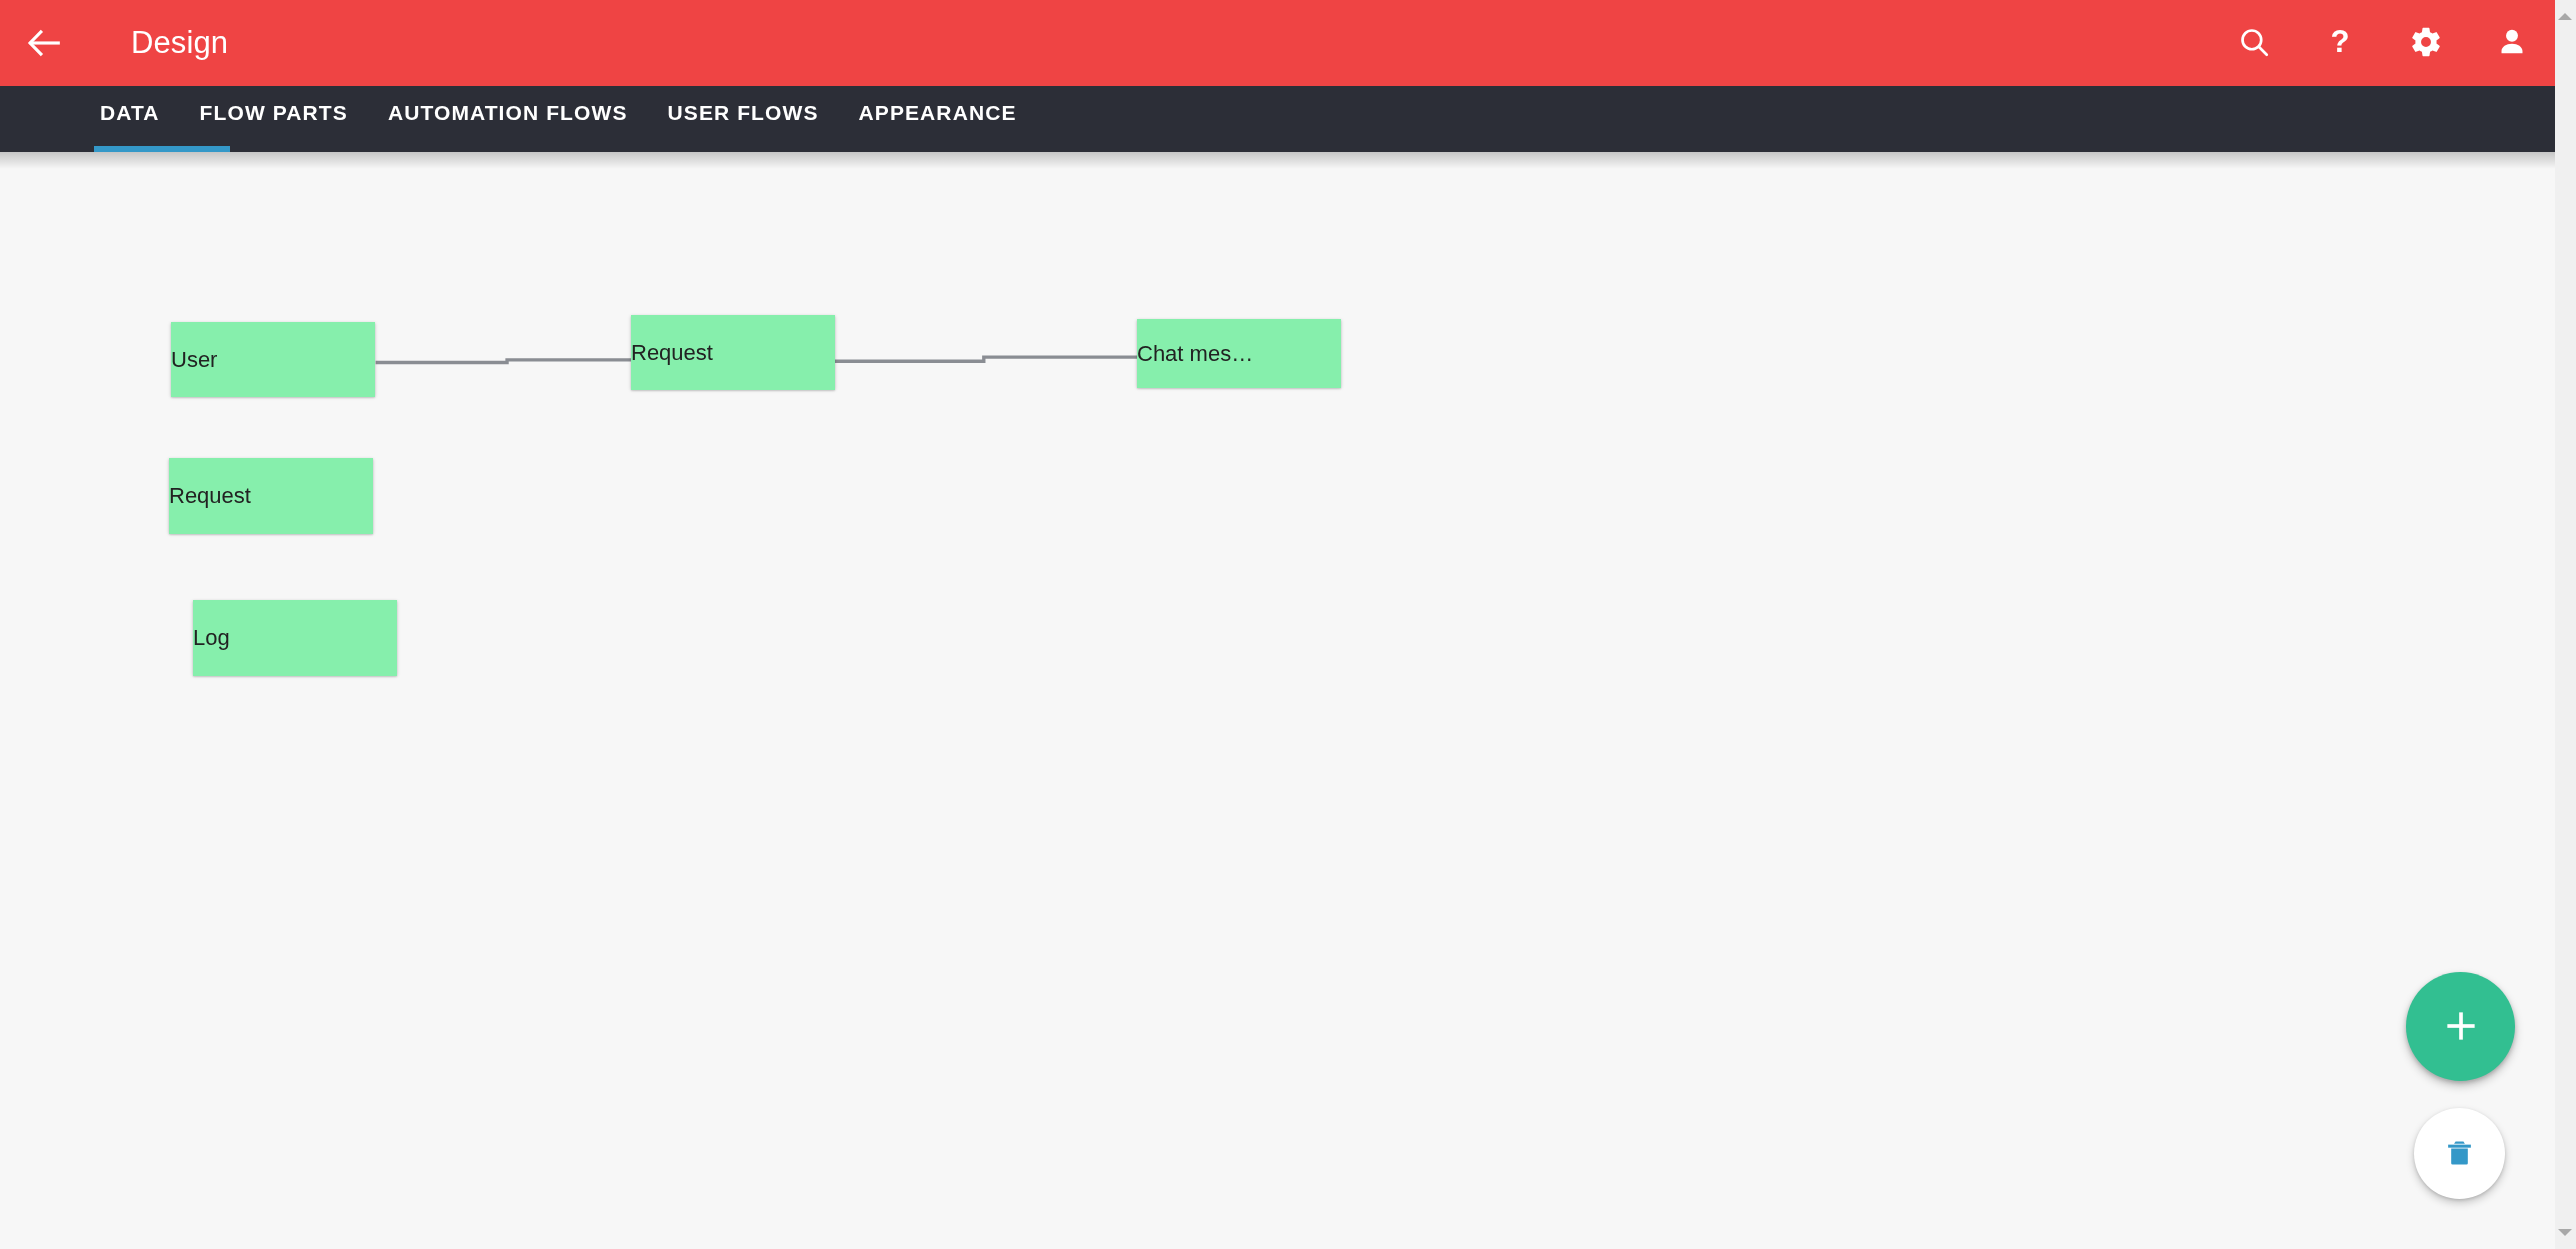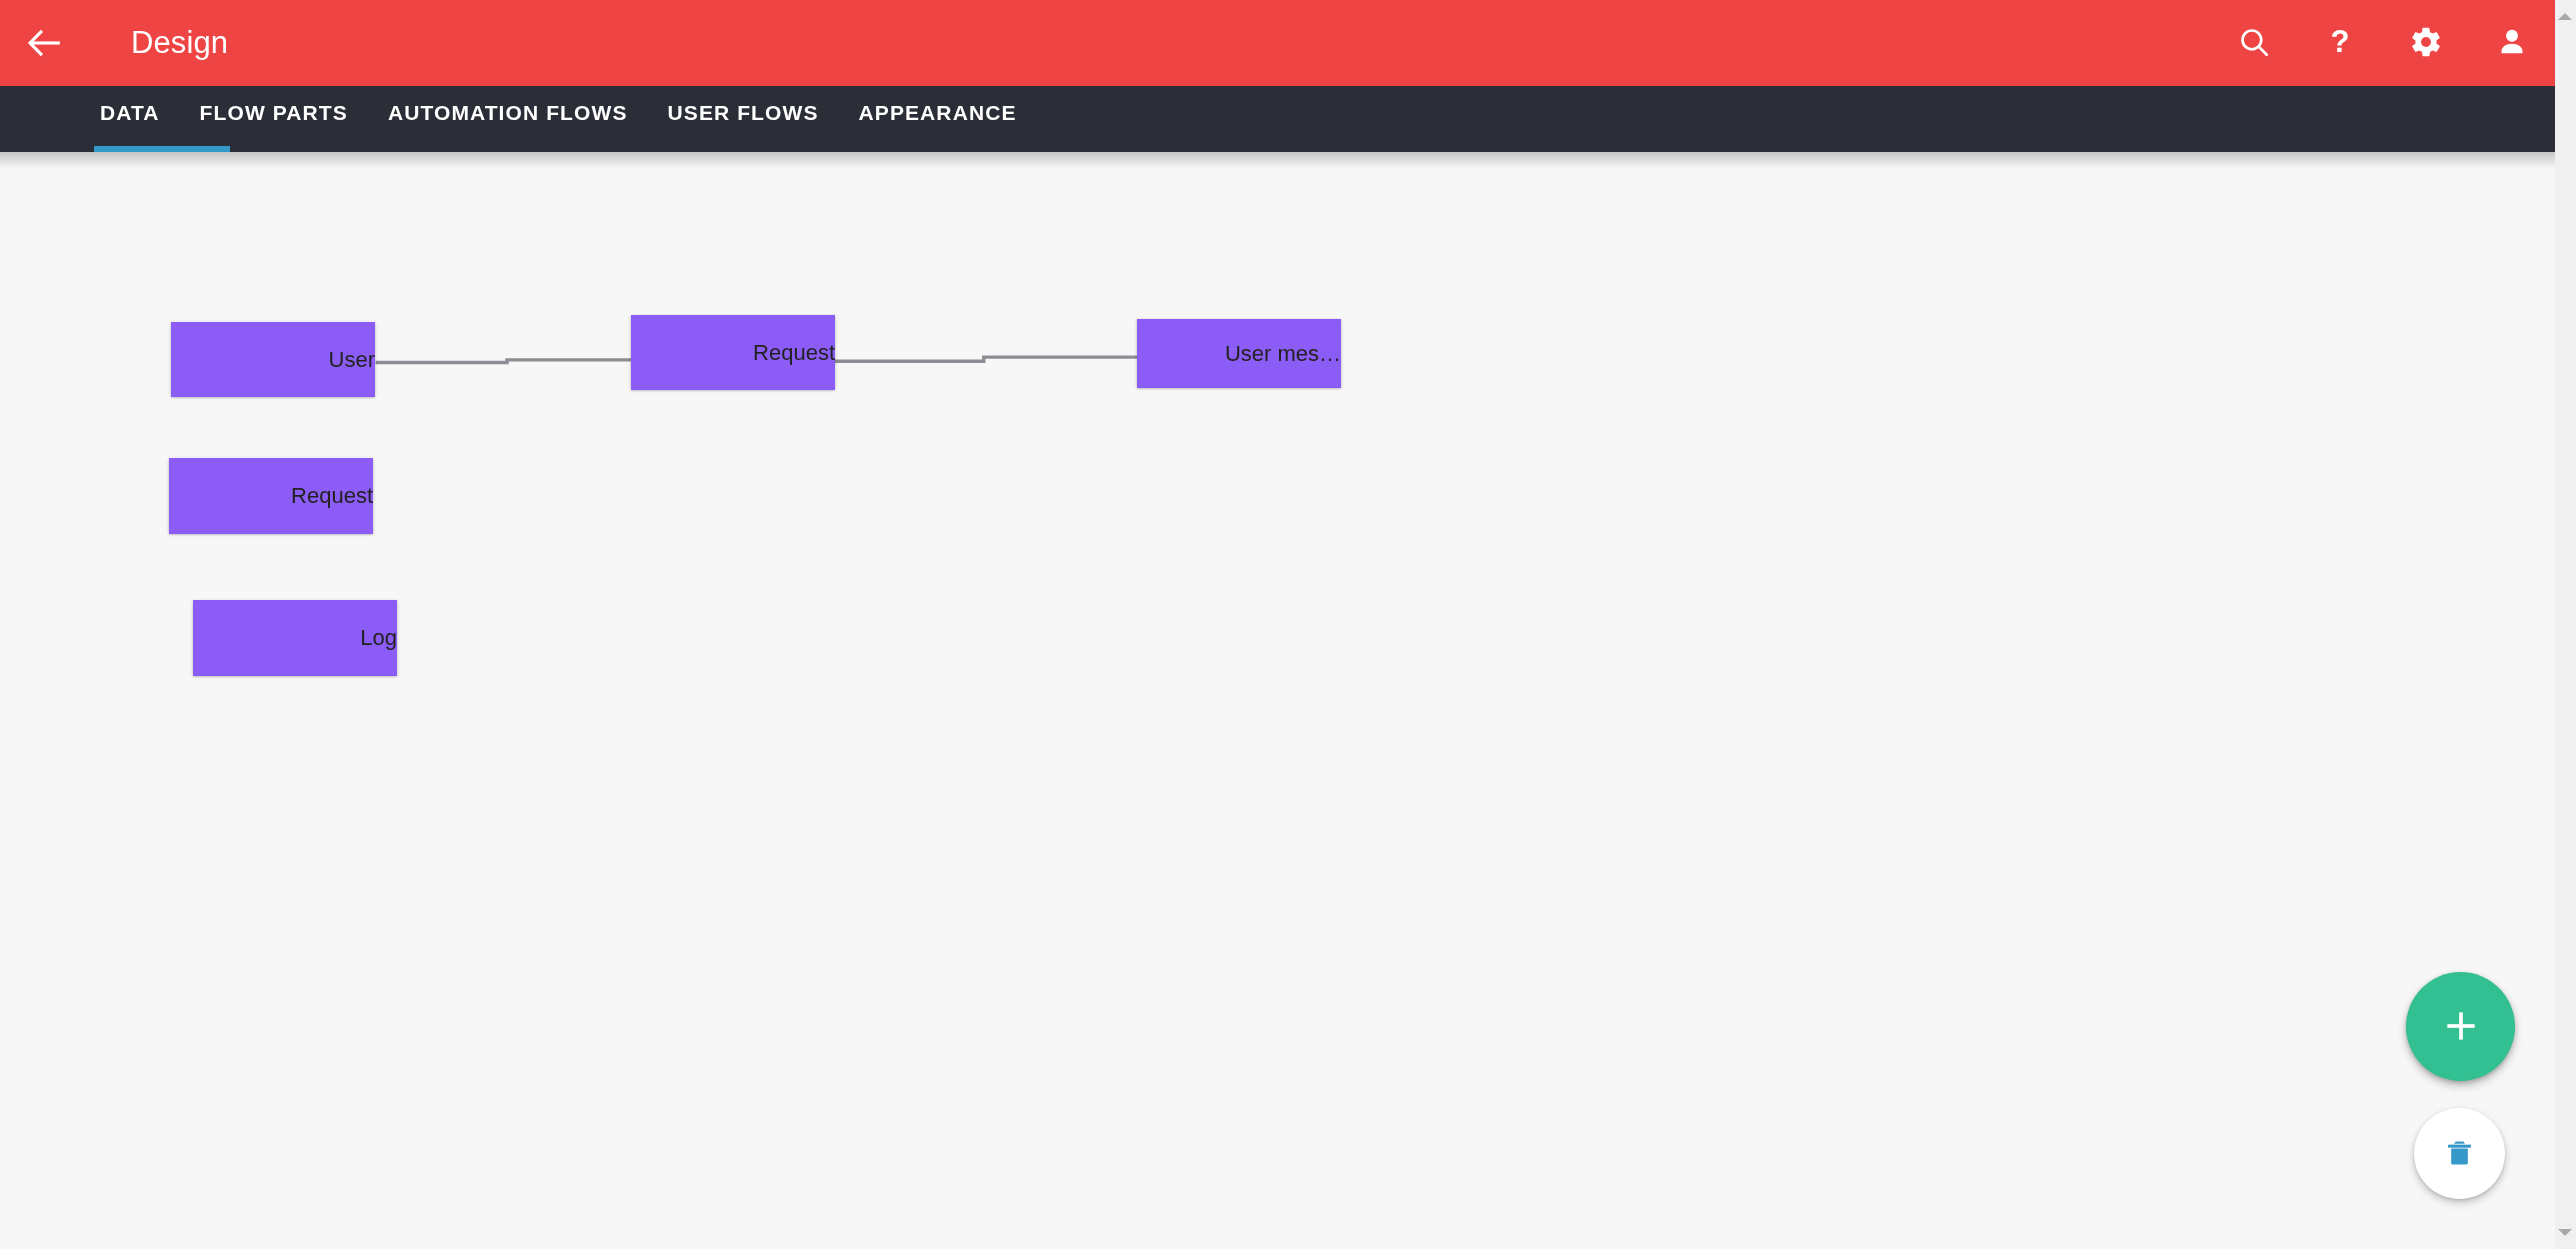--- a/index.html
+++ b/index.html
@@ -124,25 +124,25 @@
   }
   .edges-svg {
     position: absolute;
     top: 0; left: 0;
     width: 2555px;
     height: 1097px;
     pointer-events: none;
   }
   .node {
     position: absolute;
-    background: #8b5cf6;
+    background: #86efac;
     box-shadow: 0 1.3px 3.4px rgba(0,0,0,0.22), 0 0.7px 1.3px rgba(0,0,0,0.10);
     display: flex;
     align-items: center;
-    justify-content: flex-end;
+    justify-content: flex-start;
     cursor: pointer;
     z-index: 5;
   }
   .node-label {
     font-size: 22px;
     color: #222222;
     font-weight: 400;
     white-space: nowrap;
     overflow: hidden;
   }
@@ -288,21 +288,21 @@
       <path id="edge-1" fill="none" stroke="#8A8D93" stroke-width="5" d="M 1244 312 L 1466 312 L 1466 306 L 1695 306"></path>
     </svg>
 
     <div class="node" id="node-0" style="left: 171px; top: 170px; width: 204px; height: 75px;">
       <span class="node-label">User</span>
     </div>
     <div class="node" id="node-1" style="left: 631px; top: 163px; width: 204px; height: 75px;">
       <span class="node-label">Request</span>
     </div>
     <div class="node" id="node-2" style="left: 1137px; top: 167px; width: 204px; height: 69px;">
-      <span class="node-label">User mes…</span>
+      <span class="node-label">Chat mes…</span>
     </div>
     <div class="node" id="node-3" style="left: 169px; top: 306px; width: 204px; height: 76px;">
       <span class="node-label">Request</span>
     </div>
     <div class="node" id="node-4" style="left: 193px; top: 448px; width: 204px; height: 76px;">
       <span class="node-label">Log</span>
     </div>
 
   </div>
 

